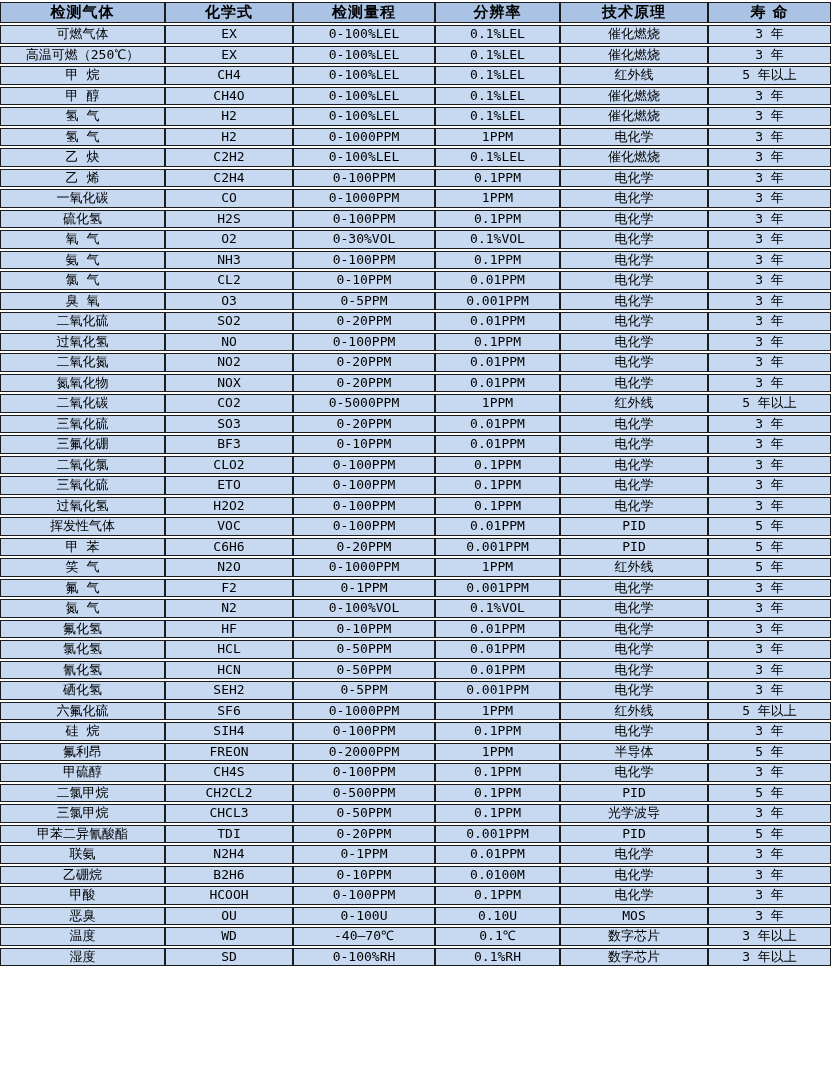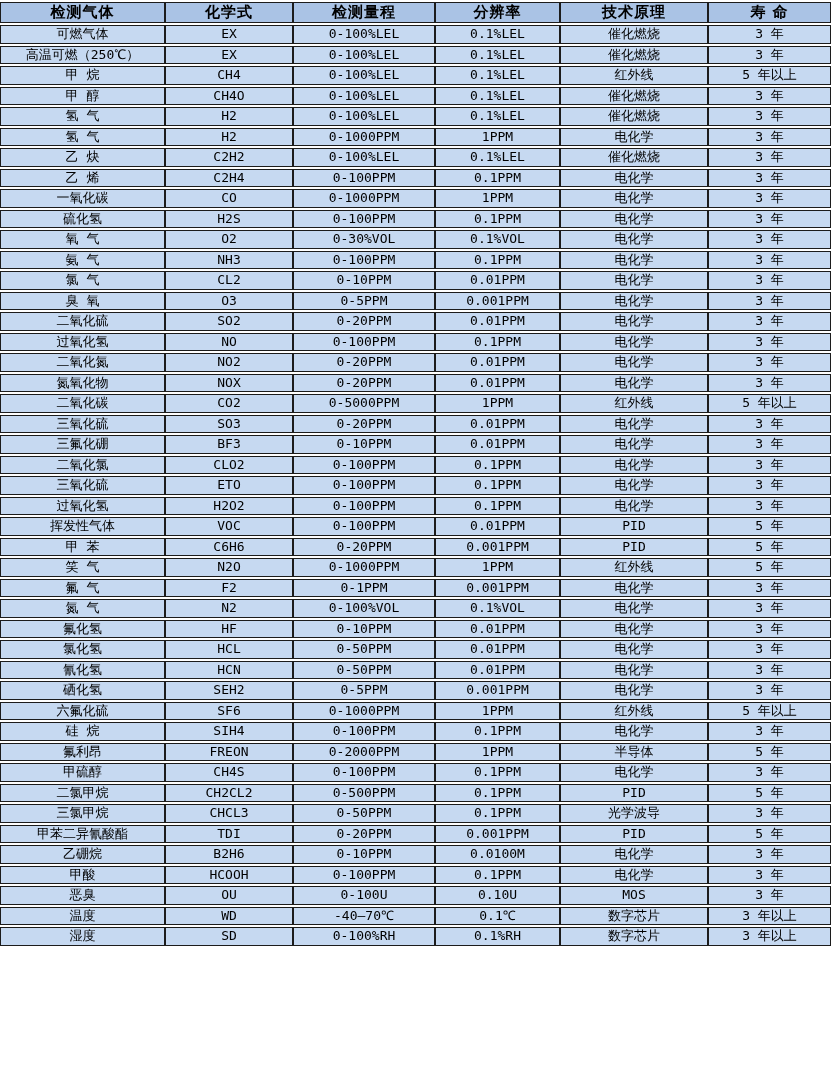--- a/index.html
+++ b/index.html
@@ -394,20 +394,28 @@
       </tr>
       <tr>
         <td class="cell-gas">甲苯二异氰酸酯</td>
         <td class="cell-formula">TDI</td>
         <td class="cell-range">0-20PPM</td>
         <td class="cell-resolution">0.001PPM</td>
         <td class="cell-principle">PID</td>
         <td class="cell-lifespan">5 年</td>
       </tr>
       <tr>
+        <td class="cell-gas">联氨</td>
+        <td class="cell-formula">N2H4</td>
+        <td class="cell-range">0-1PPM</td>
+        <td class="cell-resolution">0.01PPM</td>
+        <td class="cell-principle">电化学</td>
+        <td class="cell-lifespan">3 年</td>
+      </tr>
+      <tr>
         <td class="cell-gas">乙硼烷</td>
         <td class="cell-formula">B2H6</td>
         <td class="cell-range">0-10PPM</td>
         <td class="cell-resolution">0.0100M</td>
         <td class="cell-principle">电化学</td>
         <td class="cell-lifespan">3 年</td>
       </tr>
       <tr>
         <td class="cell-gas">甲酸</td>
         <td class="cell-formula">HCOOH</td>

